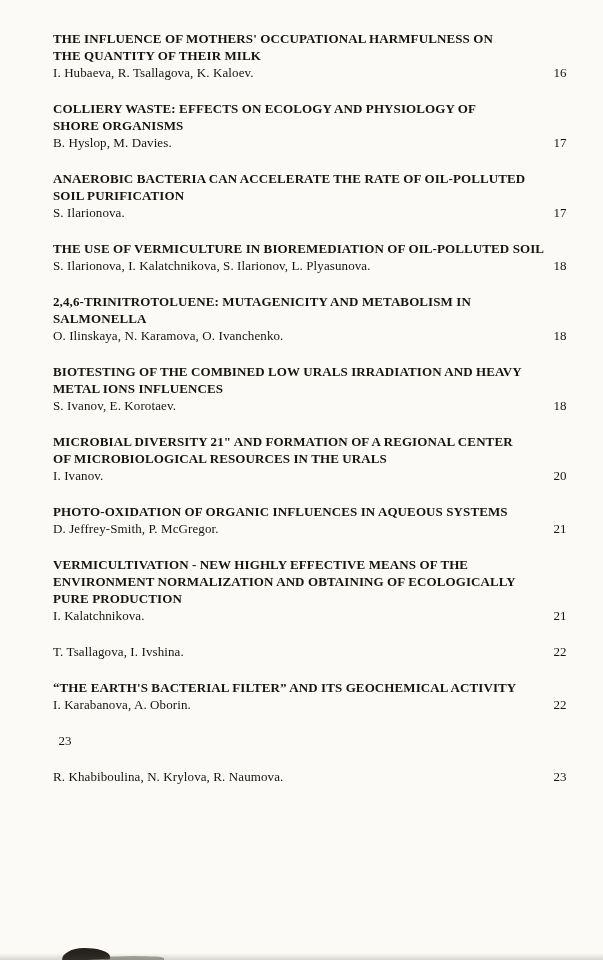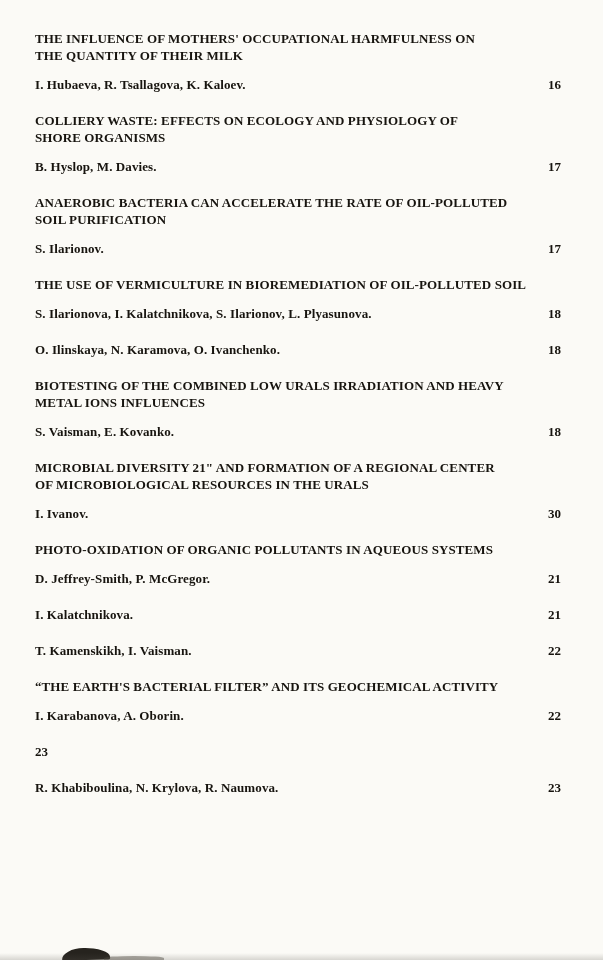--- a/index.html
+++ b/index.html
@@ -12,46 +12,45 @@
     background: #fbfaf6;
     font-family: "Liberation Serif", serif;
     color: #17140f;
     overflow: hidden;
     position: relative;
   }
   .page {
     box-sizing: border-box;
     width: 603px;
     height: 960px;
-    padding: 30px 31px 10px 35px;
+    padding: 30px 31px 10px 53px;
   }
   .entry {
     margin-bottom: 19px;
   }
   .entry-title {
     font-weight: bold;
     font-size: 13px;
     line-height: 17px;
     letter-spacing: 0.1px;
     white-space: pre-line;
   }
   .entry-meta {
     display: flex;
     justify-content: space-between;
     align-items: baseline;
-    margin-top: 12px;
+    margin-top: 0;
     font-size: 13px;
     line-height: 17px;
-    font-weight: bold;
   }
   .entry-authors {
     letter-spacing: 0.1px;
   }
   .entry-page {
-    text-align: left;
+    text-align: center;
     min-width: 24px;
   }
   .scan-artifact {
     position: absolute;
     left: 62px;
     bottom: 0;
     width: 48px;
     height: 12px;
     background: #26231e;
     border-radius: 45% 55% 8% 6% / 90% 80% 10% 10%;
@@ -96,76 +95,81 @@
     <div class="entry-meta">
       <span class="entry-authors">B. Hyslop, M. Davies.</span>
       <span class="entry-page">17</span>
     </div>
   </div>
 
   <div class="entry">
     <div class="entry-title">ANAEROBIC BACTERIA CAN ACCELERATE THE RATE OF OIL-POLLUTED
 SOIL PURIFICATION</div>
     <div class="entry-meta">
-      <span class="entry-authors">S. Ilarionov.</span>
+      <span class="entry-authors">S. Ilarionova.</span>
       <span class="entry-page">17</span>
     </div>
   </div>
 
   <div class="entry">
     <div class="entry-title">THE USE OF VERMICULTURE IN BIOREMEDIATION OF OIL-POLLUTED SOIL</div>
     <div class="entry-meta">
       <span class="entry-authors">S. Ilarionova, I. Kalatchnikova, S. Ilarionov, L. Plyasunova.</span>
       <span class="entry-page">18</span>
     </div>
   </div>
 
   <div class="entry">
+    <div class="entry-title">2,4,6-TRINITROTOLUENE: MUTAGENICITY AND METABOLISM IN
+SALMONELLA</div>
     <div class="entry-meta">
       <span class="entry-authors">O. Ilinskaya, N. Karamova, O. Ivanchenko.</span>
       <span class="entry-page">18</span>
     </div>
   </div>
 
   <div class="entry">
     <div class="entry-title">BIOTESTING OF THE COMBINED LOW URALS IRRADIATION AND HEAVY
 METAL IONS INFLUENCES</div>
     <div class="entry-meta">
-      <span class="entry-authors">S. Vaisman, E. Kovanko.</span>
+      <span class="entry-authors">S. Ivanov, E. Korotaev.</span>
       <span class="entry-page">18</span>
     </div>
   </div>
 
   <div class="entry">
     <div class="entry-title">MICROBIAL DIVERSITY 21" AND FORMATION OF A REGIONAL CENTER
 OF MICROBIOLOGICAL RESOURCES IN THE URALS</div>
     <div class="entry-meta">
       <span class="entry-authors">I. Ivanov.</span>
-      <span class="entry-page">30</span>
+      <span class="entry-page">20</span>
     </div>
   </div>
 
   <div class="entry">
-    <div class="entry-title">PHOTO-OXIDATION OF ORGANIC POLLUTANTS IN AQUEOUS SYSTEMS</div>
+    <div class="entry-title">PHOTO-OXIDATION OF ORGANIC INFLUENCES IN AQUEOUS SYSTEMS</div>
     <div class="entry-meta">
       <span class="entry-authors">D. Jeffrey-Smith, P. McGregor.</span>
       <span class="entry-page">21</span>
     </div>
   </div>
 
   <div class="entry">
+    <div class="entry-title">VERMICULTIVATION - NEW HIGHLY EFFECTIVE MEANS OF THE
+ENVIRONMENT NORMALIZATION AND OBTAINING OF ECOLOGICALLY
+PURE PRODUCTION</div>
     <div class="entry-meta">
       <span class="entry-authors">I. Kalatchnikova.</span>
       <span class="entry-page">21</span>
     </div>
   </div>
 
   <div class="entry">
     <div class="entry-meta">
-      <span class="entry-authors">T. Kamenskikh, I. Vaisman.</span>
+      <span class="entry-authors">T. Tsallagova, I. Ivshina.</span>
       <span class="entry-page">22</span>
     </div>
   </div>
 
   <div class="entry">
     <div class="entry-title">“THE EARTH'S BACTERIAL FILTER” AND ITS GEOCHEMICAL ACTIVITY</div>
     <div class="entry-meta">
       <span class="entry-authors">I. Karabanova, A. Oborin.</span>
       <span class="entry-page">22</span>
     </div>

